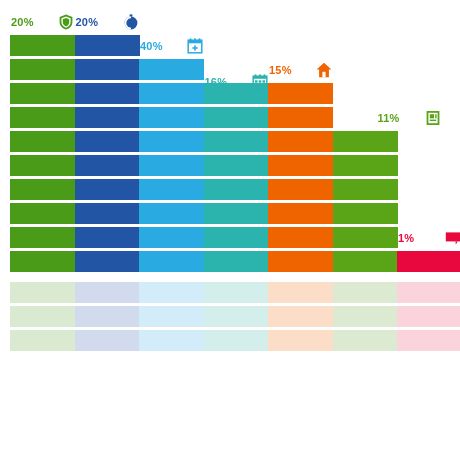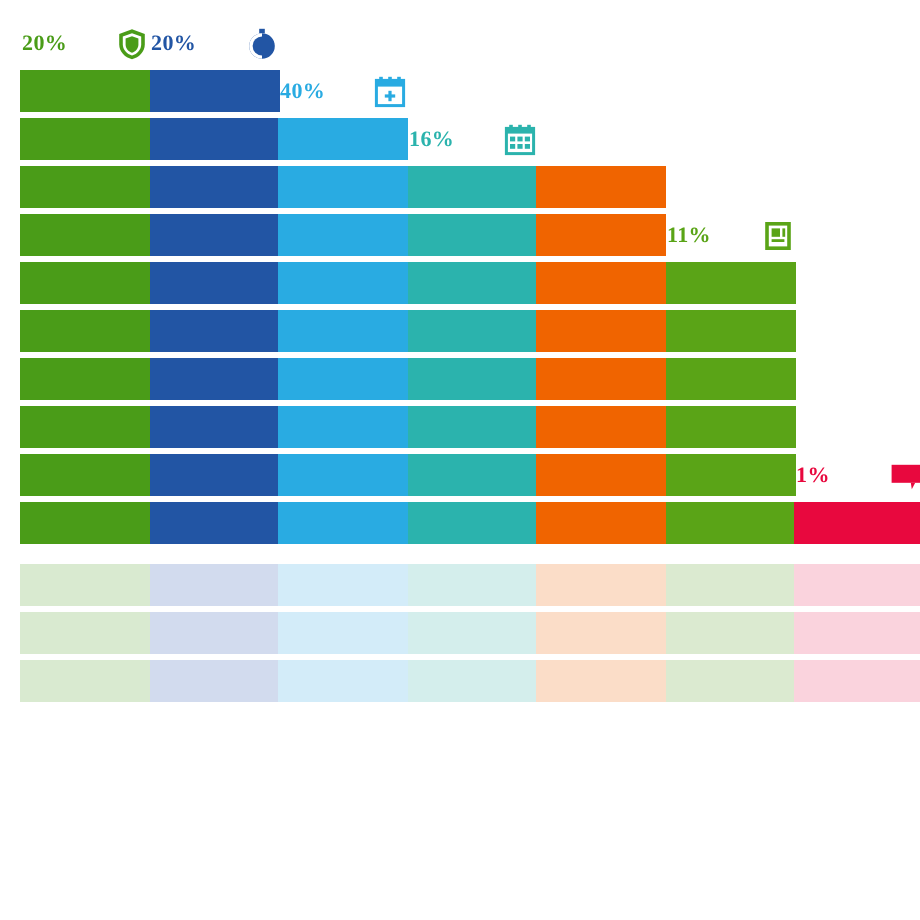--- a/index.html
+++ b/index.html
@@ -11,21 +11,20 @@
     width: 460px;
     height: 460px;
     background: #ffffff;
     font-family: "Liberation Sans", sans-serif;
     overflow: hidden;
   }
   #chart-root {
     position: relative;
     width: 460px;
     height: 357px;
-    font-family: Liberation Serif, serif;
   }
   .bar-group {
     position: absolute;
     bottom: 0;
     width: 65px;
   }
   .bar-header {
     position: absolute;
     left: 0;
     width: 65px;
@@ -187,21 +186,21 @@
       <div class="segments" style="bottom: 85px; height: 189px;">
         <div class="seg" style="background: rgb(43, 179, 173);"></div>
         <div class="seg" style="background: rgb(43, 179, 173);"></div>
         <div class="seg" style="background: rgb(43, 179, 173);"></div>
         <div class="seg" style="background: rgb(43, 179, 173);"></div>
         <div class="seg" style="background: rgb(43, 179, 173);"></div>
         <div class="seg" style="background: rgb(43, 179, 173);"></div>
         <div class="seg" style="background: rgb(43, 179, 173);"></div>
         <div class="seg" style="background: rgb(43, 179, 173);"></div>
       </div>
-      <div class="bar-header" style="bottom: 276px;">
+      <div class="bar-header" style="bottom: 264px;">
         <span class="bar-label" style="color: rgb(43, 179, 173);">16%</span>
         <span class="bar-icon">
           <svg viewBox="0 0 16 16" aria-hidden="true">
             <rect x="2.6" y="0.4" width="1.8" height="2.4" fill="#2bb3ad"></rect>
             <rect x="7.1" y="0.4" width="1.8" height="2.4" fill="#2bb3ad"></rect>
             <rect x="11.6" y="0.4" width="1.8" height="2.4" fill="#2bb3ad"></rect>
             <rect x="1.2" y="2.2" width="13.6" height="12.6" fill="none" stroke="#2bb3ad" stroke-width="1.5"></rect>
             <rect x="1.2" y="2.2" width="13.6" height="2.6" fill="#2bb3ad"></rect>
             <rect x="3.0" y="6.3" width="2.6" height="2.4" fill="#2bb3ad"></rect>
             <rect x="6.7" y="6.3" width="2.6" height="2.4" fill="#2bb3ad"></rect>
@@ -222,36 +221,45 @@
       <div class="segments" style="bottom: 85px; height: 189px;">
         <div class="seg" style="background: rgb(240, 100, 0);"></div>
         <div class="seg" style="background: rgb(240, 100, 0);"></div>
         <div class="seg" style="background: rgb(240, 100, 0);"></div>
         <div class="seg" style="background: rgb(240, 100, 0);"></div>
         <div class="seg" style="background: rgb(240, 100, 0);"></div>
         <div class="seg" style="background: rgb(240, 100, 0);"></div>
         <div class="seg" style="background: rgb(240, 100, 0);"></div>
         <div class="seg" style="background: rgb(240, 100, 0);"></div>
       </div>
+      <div class="bar-header" style="bottom: 276px;">
+        <span class="bar-label" style="color: rgb(240, 100, 0);">15%</span>
+        <span class="bar-icon">
+          <svg viewBox="0 0 16 16" aria-hidden="true">
+            <path d="M8 0.8 L15.4 7.6 H12.9 V15.2 H3.1 V7.6 H0.6 Z" fill="#f06400"></path>
+            <rect x="6.4" y="9.8" width="3.2" height="5.4" fill="#ffffff"></rect>
+          </svg>
+        </span>
+      </div>
     </div>
     <div class="bar-group" style="left: 332.5px; height: 460px;">
       <div class="ghost-stack" style="bottom: 6px; height: 69px;">
         <div class="ghost" style="background: rgb(219, 234, 208);"></div>
         <div class="ghost" style="background: rgb(219, 234, 208);"></div>
         <div class="ghost" style="background: rgb(219, 234, 208);"></div>
       </div>
       <div class="segments" style="bottom: 85px; height: 141px;">
         <div class="seg" style="background: rgb(90, 164, 23);"></div>
         <div class="seg" style="background: rgb(90, 164, 23);"></div>
         <div class="seg" style="background: rgb(90, 164, 23);"></div>
         <div class="seg" style="background: rgb(90, 164, 23);"></div>
         <div class="seg" style="background: rgb(90, 164, 23);"></div>
         <div class="seg" style="background: rgb(90, 164, 23);"></div>
       </div>
-      <div class="bar-header" style="bottom: 228px;">
+      <div class="bar-header" style="bottom: 228px; margin-left: 44px;">
         <span class="bar-label" style="color: rgb(90, 164, 23);">11%</span>
         <span class="bar-icon">
           <svg viewBox="0 0 16 16" aria-hidden="true">
             <rect x="1.6" y="1.0" width="12.8" height="14.0" fill="#5aa417"></rect>
             <rect x="3.4" y="2.8" width="9.2" height="10.4" fill="#ffffff"></rect>
             <rect x="4.8" y="4.2" width="4.2" height="4.2" fill="#5aa417"></rect>
             <rect x="4.8" y="9.6" width="6.4" height="1.4" fill="#5aa417"></rect>
             <rect x="10.2" y="4.2" width="1.4" height="4.2" fill="#5aa417"></rect>
           </svg>
         </span>

